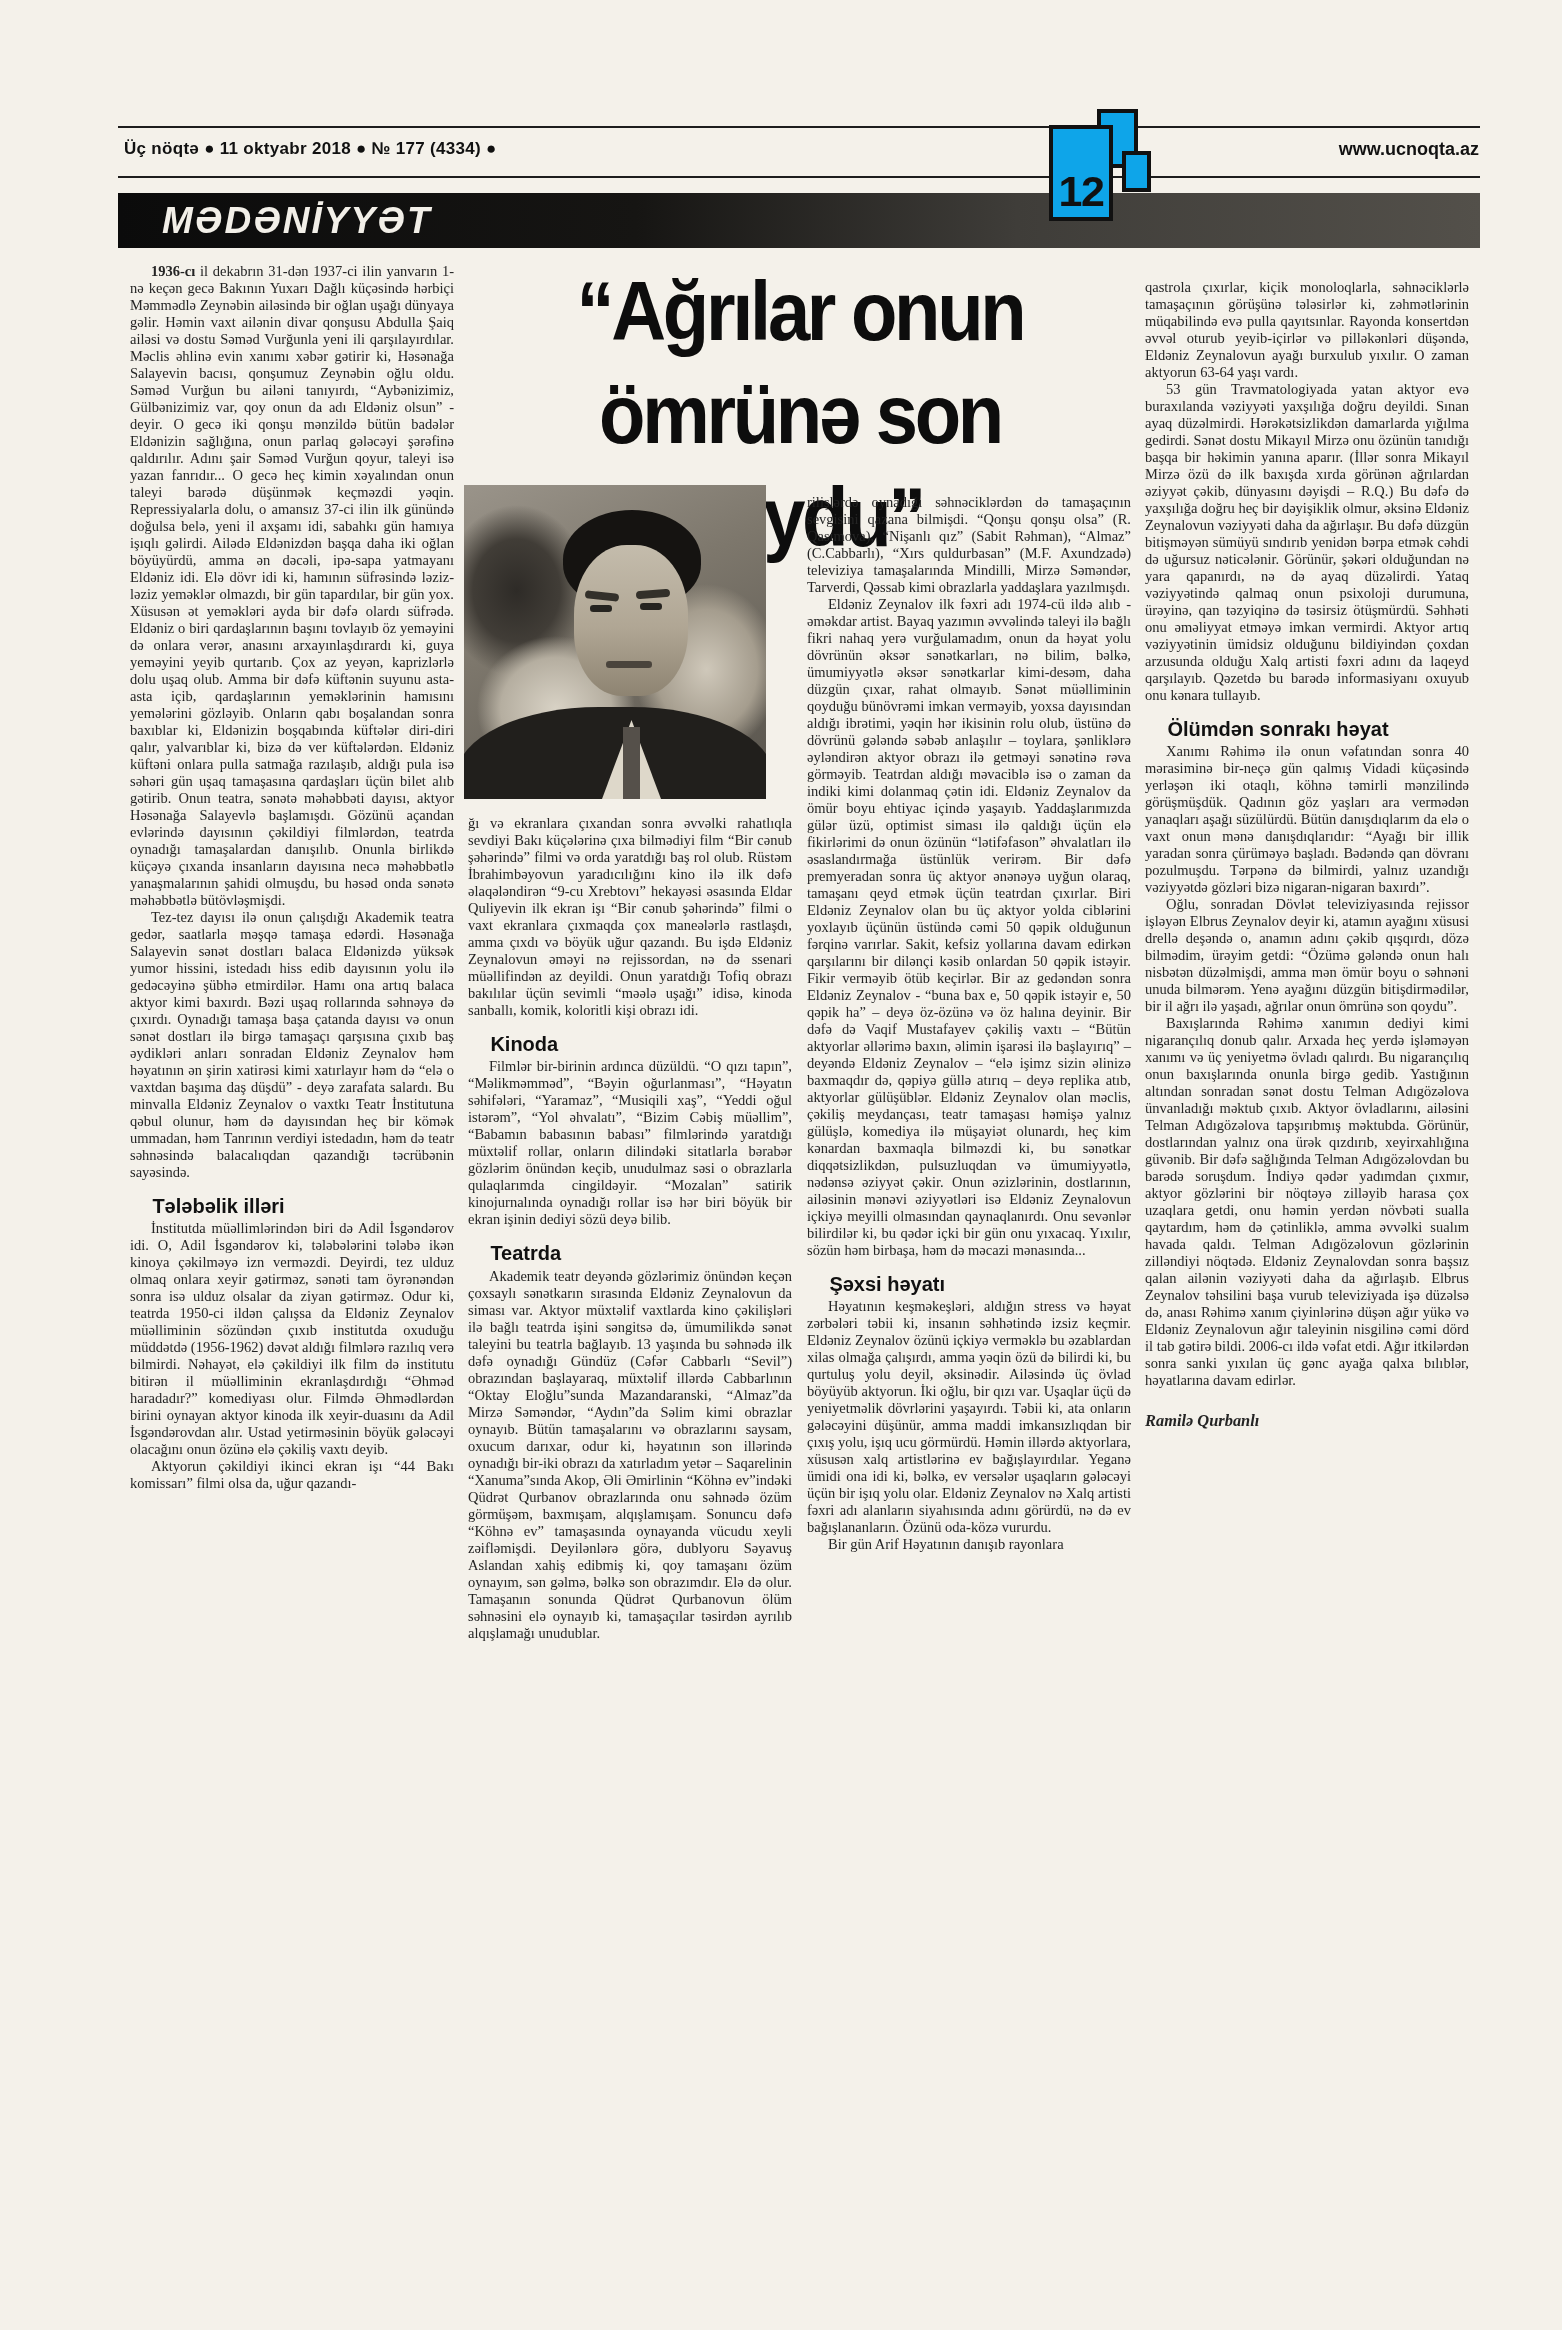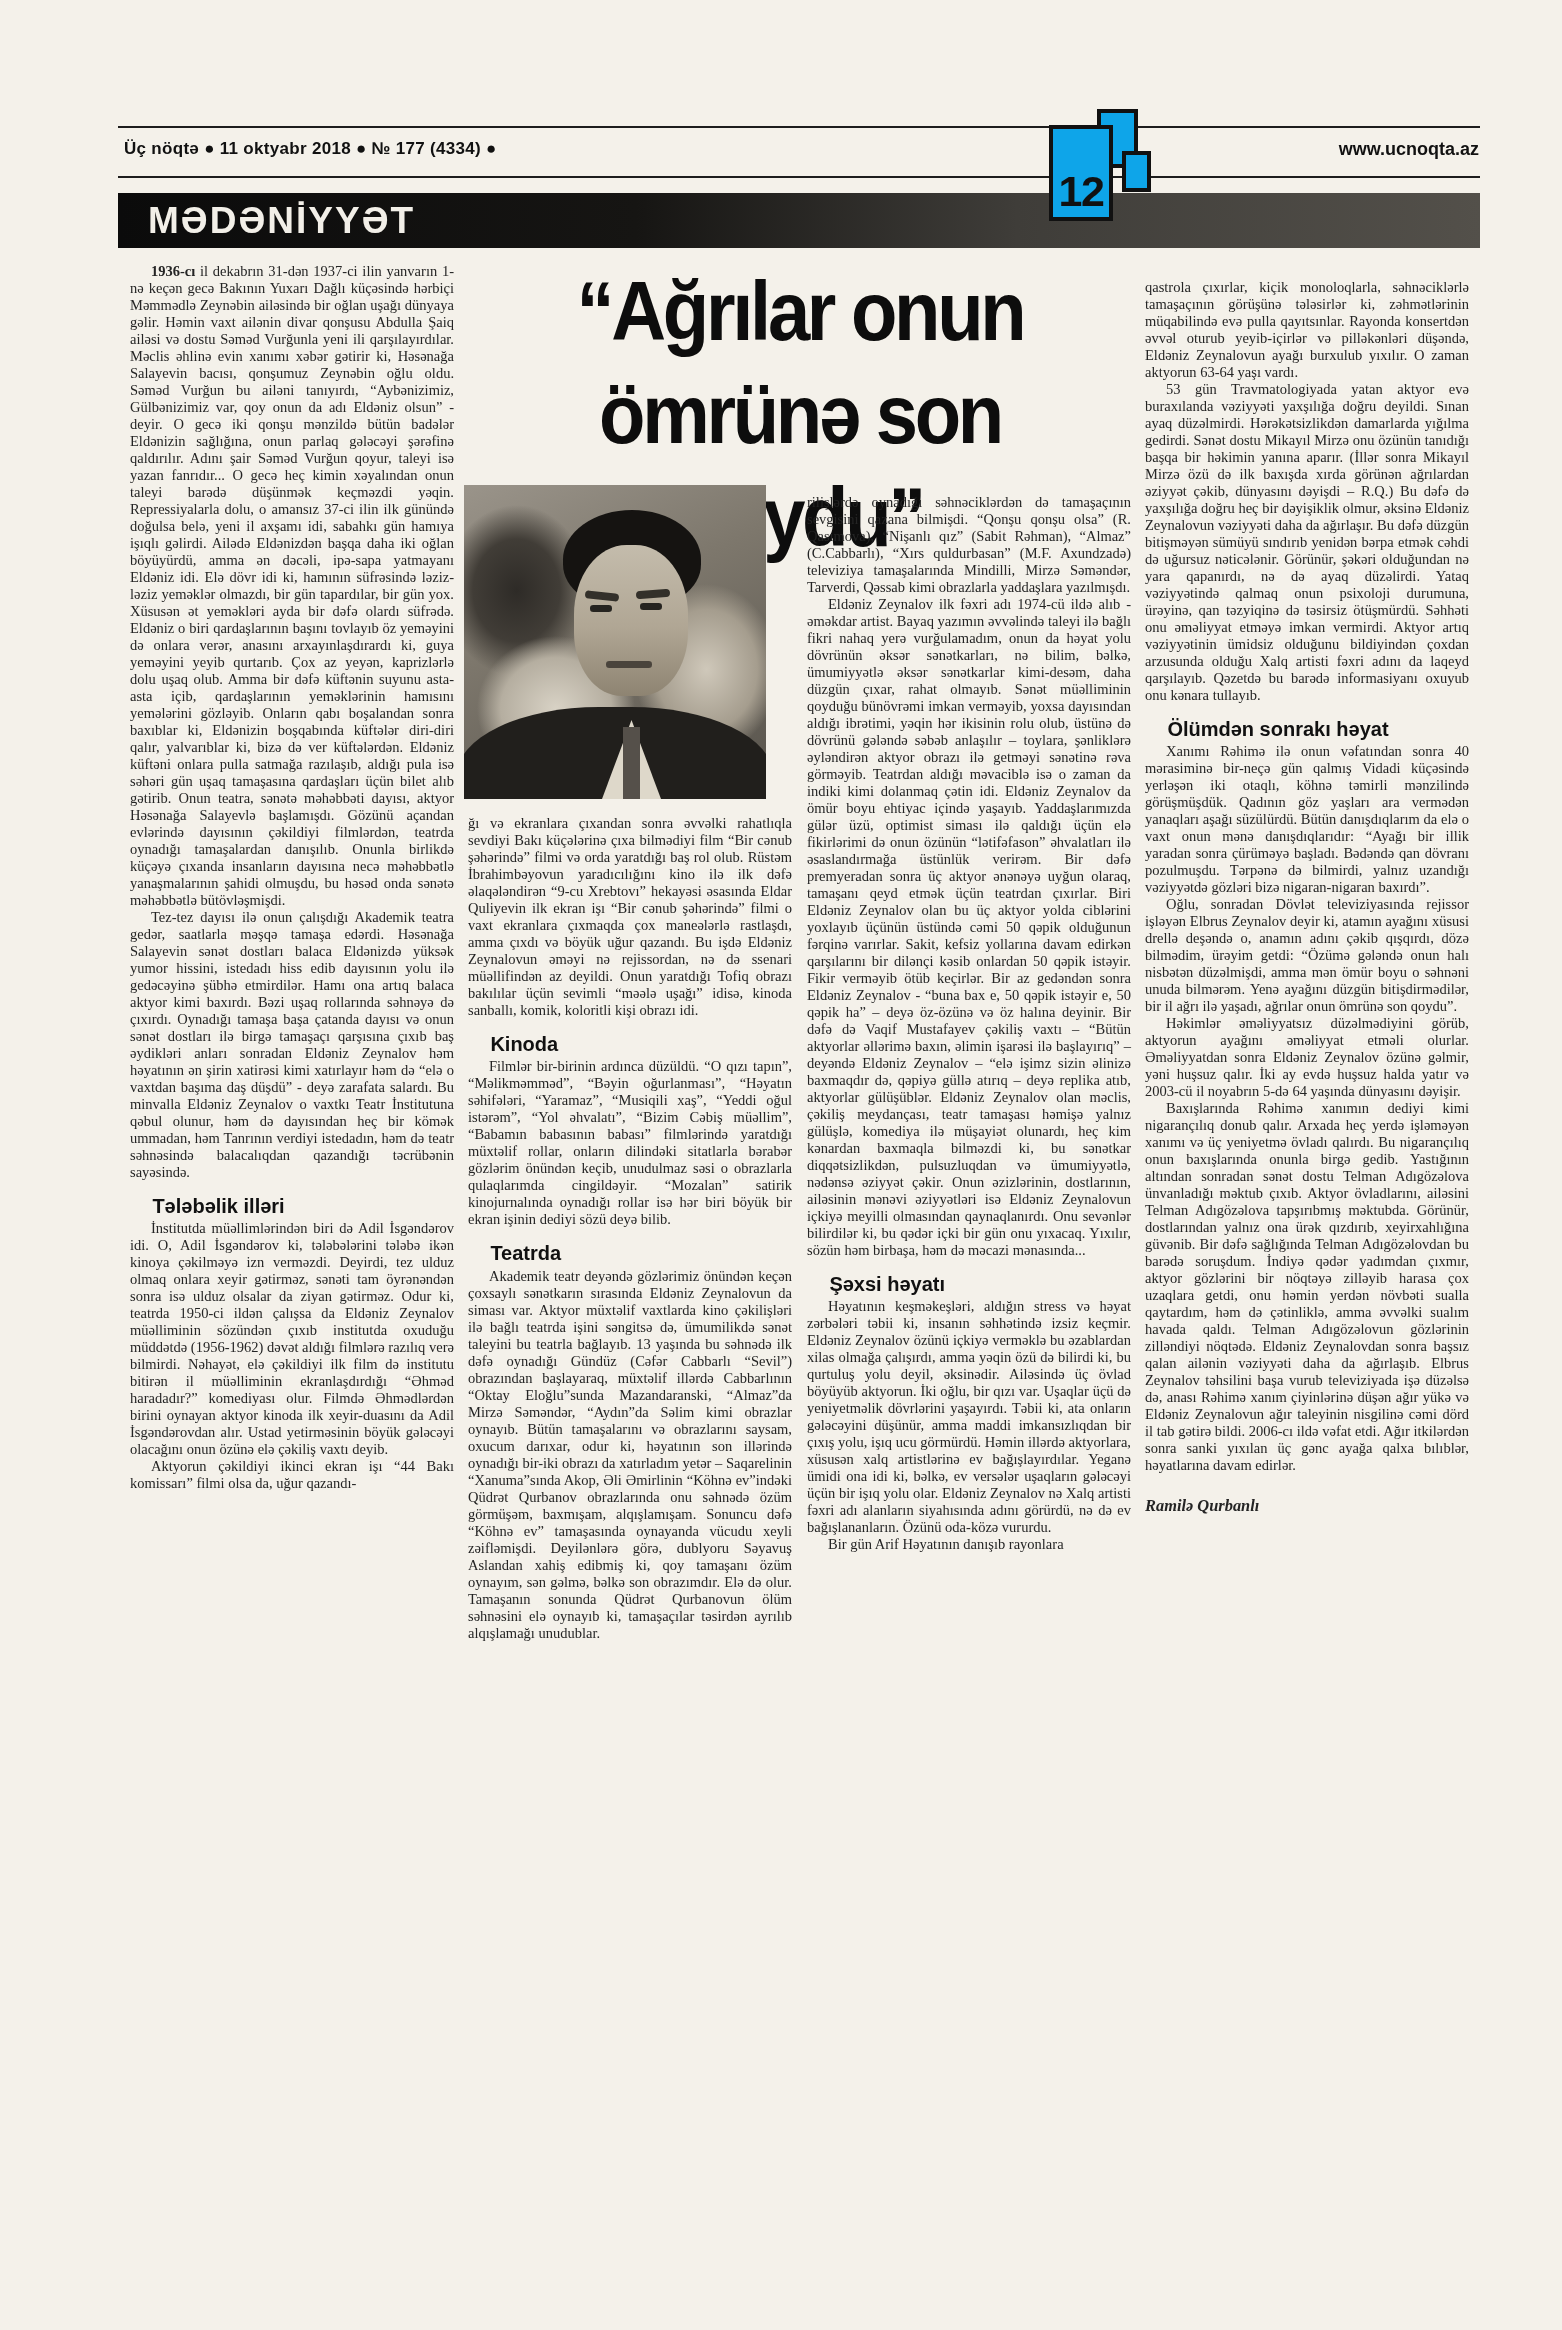--- a/index.html
+++ b/index.html
@@ -28,21 +28,21 @@
     font-weight:bold;font-size:18px;color:#111;
   }
   
   .section-banner{
     position:absolute;left:118px;top:193px;width:1362px;height:55px;
     background:linear-gradient(90deg,#0b0b0b 0%,#161513 38%,#3f3d39 66%,#53504a 100%);
   }
   .section-banner .label{
     font-family:"Liberation Sans", sans-serif;
     font-weight:bold;font-size:37px;line-height:55px;
-    color:#f2efe8;padding-left:30px;letter-spacing:2px;
+    color:#f2efe8;padding-left:44px;letter-spacing:2px;font-style:italic;
   }
   
   .pn-box{position:absolute;border:4.6px solid #111;background:#0ea5e9;box-sizing:border-box;}
   .pn-med{left:1097px;top:109px;width:41px;height:59px;z-index:2;}
   .pn-small{left:1122px;top:151px;width:29px;height:41px;z-index:4;}
   .pn-big{left:1049px;top:125px;width:64px;height:96px;z-index:3;
     display:flex;align-items:flex-end;justify-content:center;}
   .pn-big .num{
     font-family:"Liberation Sans", sans-serif;font-weight:bold;
     font-size:43px;line-height:1;color:#111;padding-bottom:4px;letter-spacing:-1.3px;
@@ -180,19 +180,18 @@
       <h3 class="subhead">Şəxsi həyatı</h3>
       <p class="body-p">Həyatının keşməkeşləri, aldığın stress və həyat zərbələri təbii ki, insanın səhhətində izsiz keçmir. Eldəniz Zeynalov özünü içkiyə verməklə bu əzablardan xilas olmağa çalışırdı, amma yəqin özü də bilirdi ki, bu qurtuluş yolu deyil, əksinədir. Ailəsində üç övlad böyüyüb aktyorun. İki oğlu, bir qızı var. Uşaqlar üçü də yeniyetməlik dövrlərini yaşayırdı. Təbii ki, ata onların gələcəyini düşünür, amma maddi imkansızlıqdan bir çıxış yolu, işıq ucu görmürdü. Həmin illərdə aktyorlara, xüsusən xalq artistlərinə ev bağışlayırdılar. Yeganə ümidi ona idi ki, bəlkə, ev versələr uşaqların gələcəyi üçün bir işıq yolu olar. Eldəniz Zeynalov nə Xalq artisti fəxri adı alanların siyahısında adını görürdü, nə də ev bağışlananların. Özünü oda-közə vururdu.</p>
       <p class="body-p">Bir gün Arif Həyatının danışıb rayonlara</p>
     </div>
   <div class="col col-4">
       <p class="body-p noindent">qastrola çıxırlar, kiçik monoloqlarla, səhnəciklərlə tamaşaçının görüşünə tələsirlər ki, zəhmətlərinin müqabilində evə pulla qayıtsınlar. Rayonda konsertdən əvvəl oturub yeyib-içirlər və pilləkənləri düşəndə, Eldəniz Zeynalovun ayağı burxulub yıxılır. O zaman aktyorun 63-64 yaşı vardı.</p>
       <p class="body-p">53 gün Travmatologiyada yatan aktyor evə buraxılanda vəziyyəti yaxşılığa doğru deyildi. Sınan ayaq düzəlmirdi. Hərəkətsizlikdən damarlarda yığılma gedirdi. Sənət dostu Mikayıl Mirzə onu özünün tanıdığı başqa bir həkimin yanına aparır. (İllər sonra Mikayıl Mirzə özü də ilk baxışda xırda görünən ağrılardan əziyyət çəkib, dünyasını dəyişdi – R.Q.) Bu dəfə də yaxşılığa doğru heç bir dəyişiklik olmur, əksinə Eldəniz Zeynalovun vəziyyəti daha da ağırlaşır. Bu dəfə düzgün bitişməyən sümüyü sındırıb yenidən bərpa etmək cəhdi də uğursuz nəticələnir. Görünür, şəkəri olduğundan nə yara qapanırdı, nə də ayaq düzəlirdi. Yataq vəziyyətində qalmaq onun psixoloji durumuna, ürəyinə, qan təzyiqinə də təsirsiz ötüşmürdü. Səhhəti onu əməliyyat etməyə imkan vermirdi. Aktyor artıq vəziyyətinin ümidsiz olduğunu bildiyindən çoxdan arzusunda olduğu Xalq artisti fəxri adını da laqeyd qarşılayıb. Qəzetdə bu barədə informasiyanı oxuyub onu kənara tullayıb.</p>
       <h3 class="subhead">Ölümdən sonrakı həyat</h3>
       <p class="body-p">Xanımı Rəhimə ilə onun vəfatından sonra 40 mərasiminə bir-neçə gün qalmış Vidadi küçəsində yerləşən iki otaqlı, köhnə təmirli mənzilində görüşmüşdük. Qadının göz yaşları ara vermədən yanaqları aşağı süzülürdü. Bütün danışdıqlarım da elə o vaxt onun mənə danışdıqlarıdır: “Ayağı bir illik yaradan sonra çürüməyə başladı. Bədəndə qan dövranı pozulmuşdu. Tərpənə də bilmirdi, yalnız uzandığı vəziyyətdə gözləri bizə nigaran-nigaran baxırdı”.</p>
       <p class="body-p">Oğlu, sonradan Dövlət televiziyasında rejissor işləyən Elbrus Zeynalov deyir ki, atamın ayağını xüsusi drellə deşəndə o, anamın adını çəkib qışqırdı, dözə bilmədim, ürəyim getdi: “Özümə gələndə onun halı nisbətən düzəlmişdi, amma mən ömür boyu o səhnəni unuda bilmərəm. Yenə ayağını düzgün bitişdirmədilər, bir il ağrı ilə yaşadı, ağrılar onun ömrünə son qoydu”.</p>
-      <p class="body-p">Həkimlər əməliyyatsız düzəlmədiyini görüb, aktyorun ayağını əməliyyat etməli olurlar. Əməliyyatdan sonra Eldəniz Zeynalov özünə gəlmir, yəni huşsuz qalır. İki ay evdə huşsuz halda yatır və 2003-cü il noyabrın 5-də 64 yaşında dünyasını dəyişir.</p>
       <p class="body-p">Baxışlarında Rəhimə xanımın dediyi kimi nigarançılıq donub qalır. Arxada heç yerdə işləməyən xanımı və üç yeniyetmə övladı qalırdı. Bu nigarançılıq onun baxışlarında onunla birgə gedib. Yastığının altından sonradan sənət dostu Telman Adıgözəlova ünvanladığı məktub çıxıb. Aktyor övladlarını, ailəsini Telman Adıgözəlova tapşırıbmış məktubda. Görünür, dostlarından yalnız ona ürək qızdırıb, xeyirxahlığına güvənib. Bir dəfə sağlığında Telman Adıgözəlovdan bu barədə soruşdum. İndiyə qədər yadımdan çıxmır, aktyor gözlərini bir nöqtəyə zilləyib harasa çox uzaqlara getdi, onu həmin yerdən növbəti sualla qaytardım, həm də çətinliklə, amma əvvəlki sualım havada qaldı. Telman Adıgözəlovun gözlərinin zilləndiyi nöqtədə. Eldəniz Zeynalovdan sonra başsız qalan ailənin vəziyyəti daha da ağırlaşıb. Elbrus Zeynalov təhsilini başa vurub televiziyada işə düzəlsə də, anası Rəhimə xanım çiyinlərinə düşən ağır yükə və Eldəniz Zeynalovun ağır taleyinin nisgilinə cəmi dörd il tab gətirə bildi. 2006-cı ildə vəfat etdi. Ağır itkilərdən sonra sanki yıxılan üç gənc ayağa qalxa bılıblər, həyatlarına davam edirlər.</p>
       <p class="byline">Ramilə Qurbanlı</p>
     </div>
 
 </div>
 
 
 </body></html>

